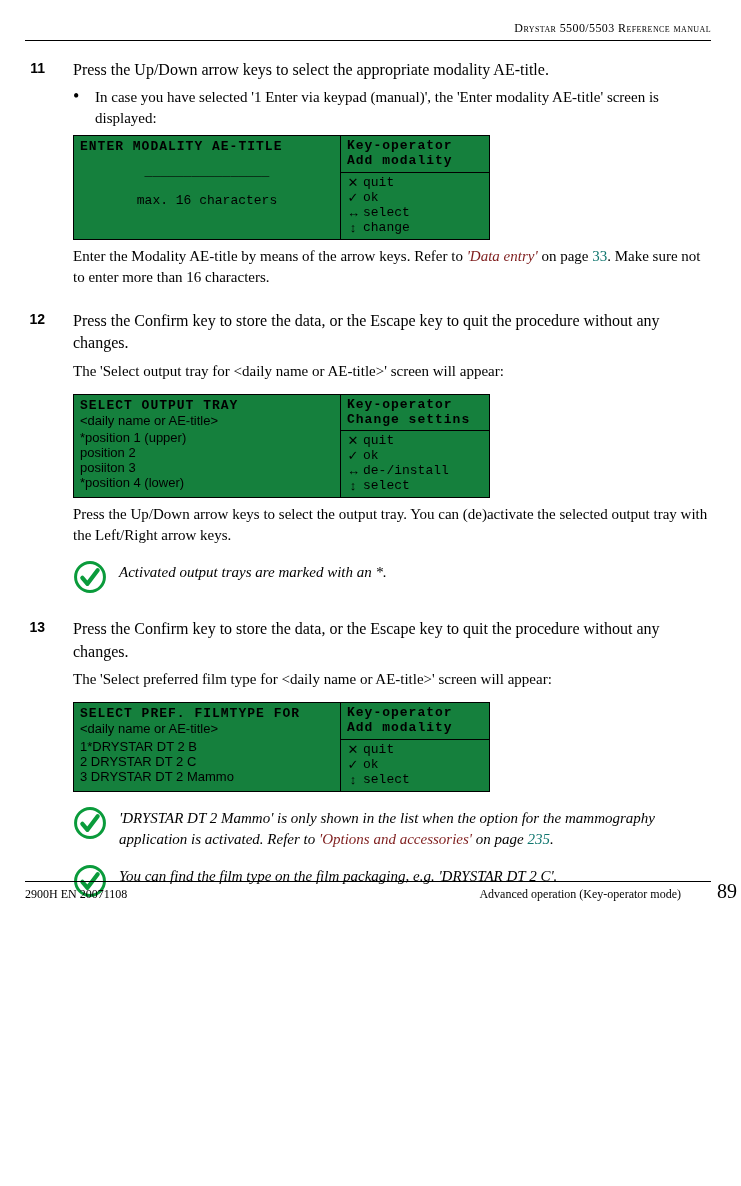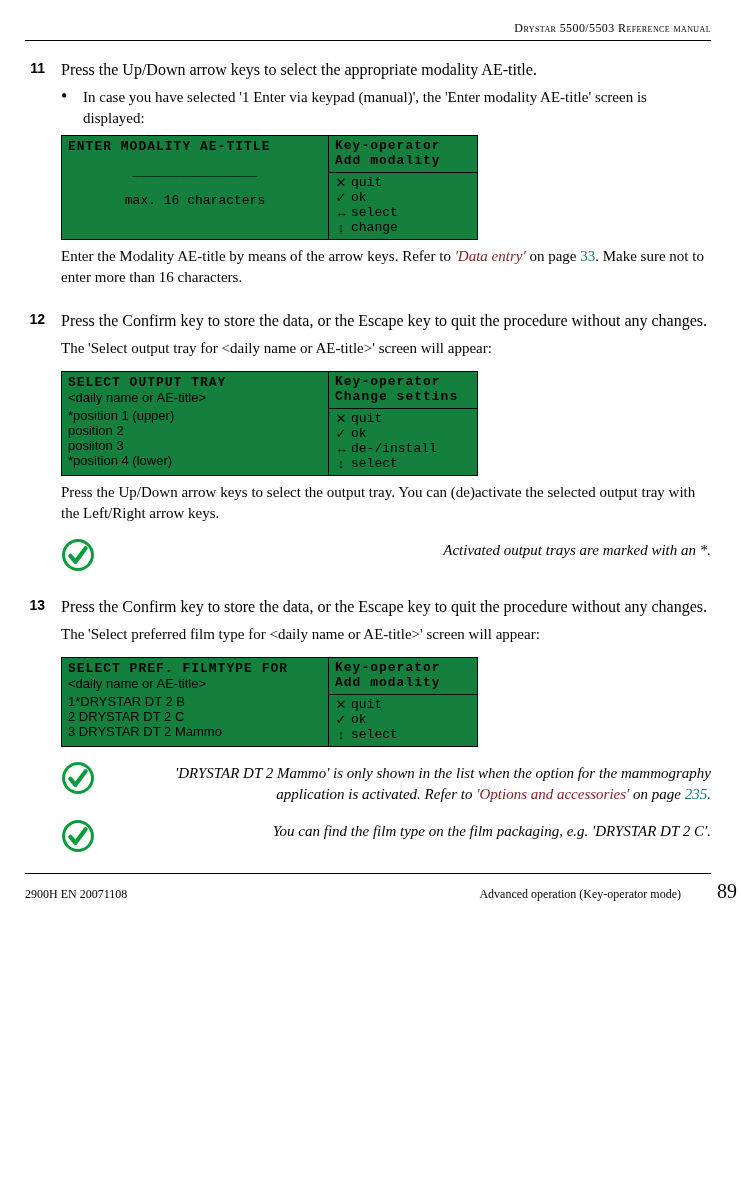--- a/index.html
+++ b/index.html
@@ -22,21 +22,21 @@
     text-align: right;
     font-variant: small-caps;
     font-size: 12px;
     letter-spacing: 0.4px;
     padding-bottom: 3px;
     border-bottom: 1px solid #000;
     margin-bottom: 18px;
   }
   .step {
     display: flex;
-    gap: 16px;
+    gap: 28px;
     margin-bottom: 10px;
   }
   .step-num {
     width: 20px;
     font-weight: bold;
     font-family: Arial, sans-serif;
     font-size: 14px;
     flex-shrink: 0;
     text-align: right;
   }
@@ -118,40 +118,39 @@
     font-style: italic;
   }
   .page-ref {
     color: #0f766e;
   }
   .note {
     display: flex;
     align-items: flex-start;
     gap: 12px;
     margin: 14px 0;
-    text-align: right;
   }
   .note-icon {
     width: 34px;
     height: 34px;
     flex-shrink: 0;
   }
   .note-text {
     flex: 1;
     font-style: italic;
     font-size: 15px;
     padding-top: 2px;
   }
   .footer {
     position: absolute;
     bottom: 10px;
     left: 25px;
     right: 30px;
     border-top: 1px solid #000;
-    padding-top: 12px;
+    padding-top: 4px;
     font-size: 12px;
     display: flex;
     justify-content: space-between;
     align-items: flex-end;
   }
   .page-number {
     position: absolute;
     right: 4px;
     bottom: 8px;
     font-size: 20px;

